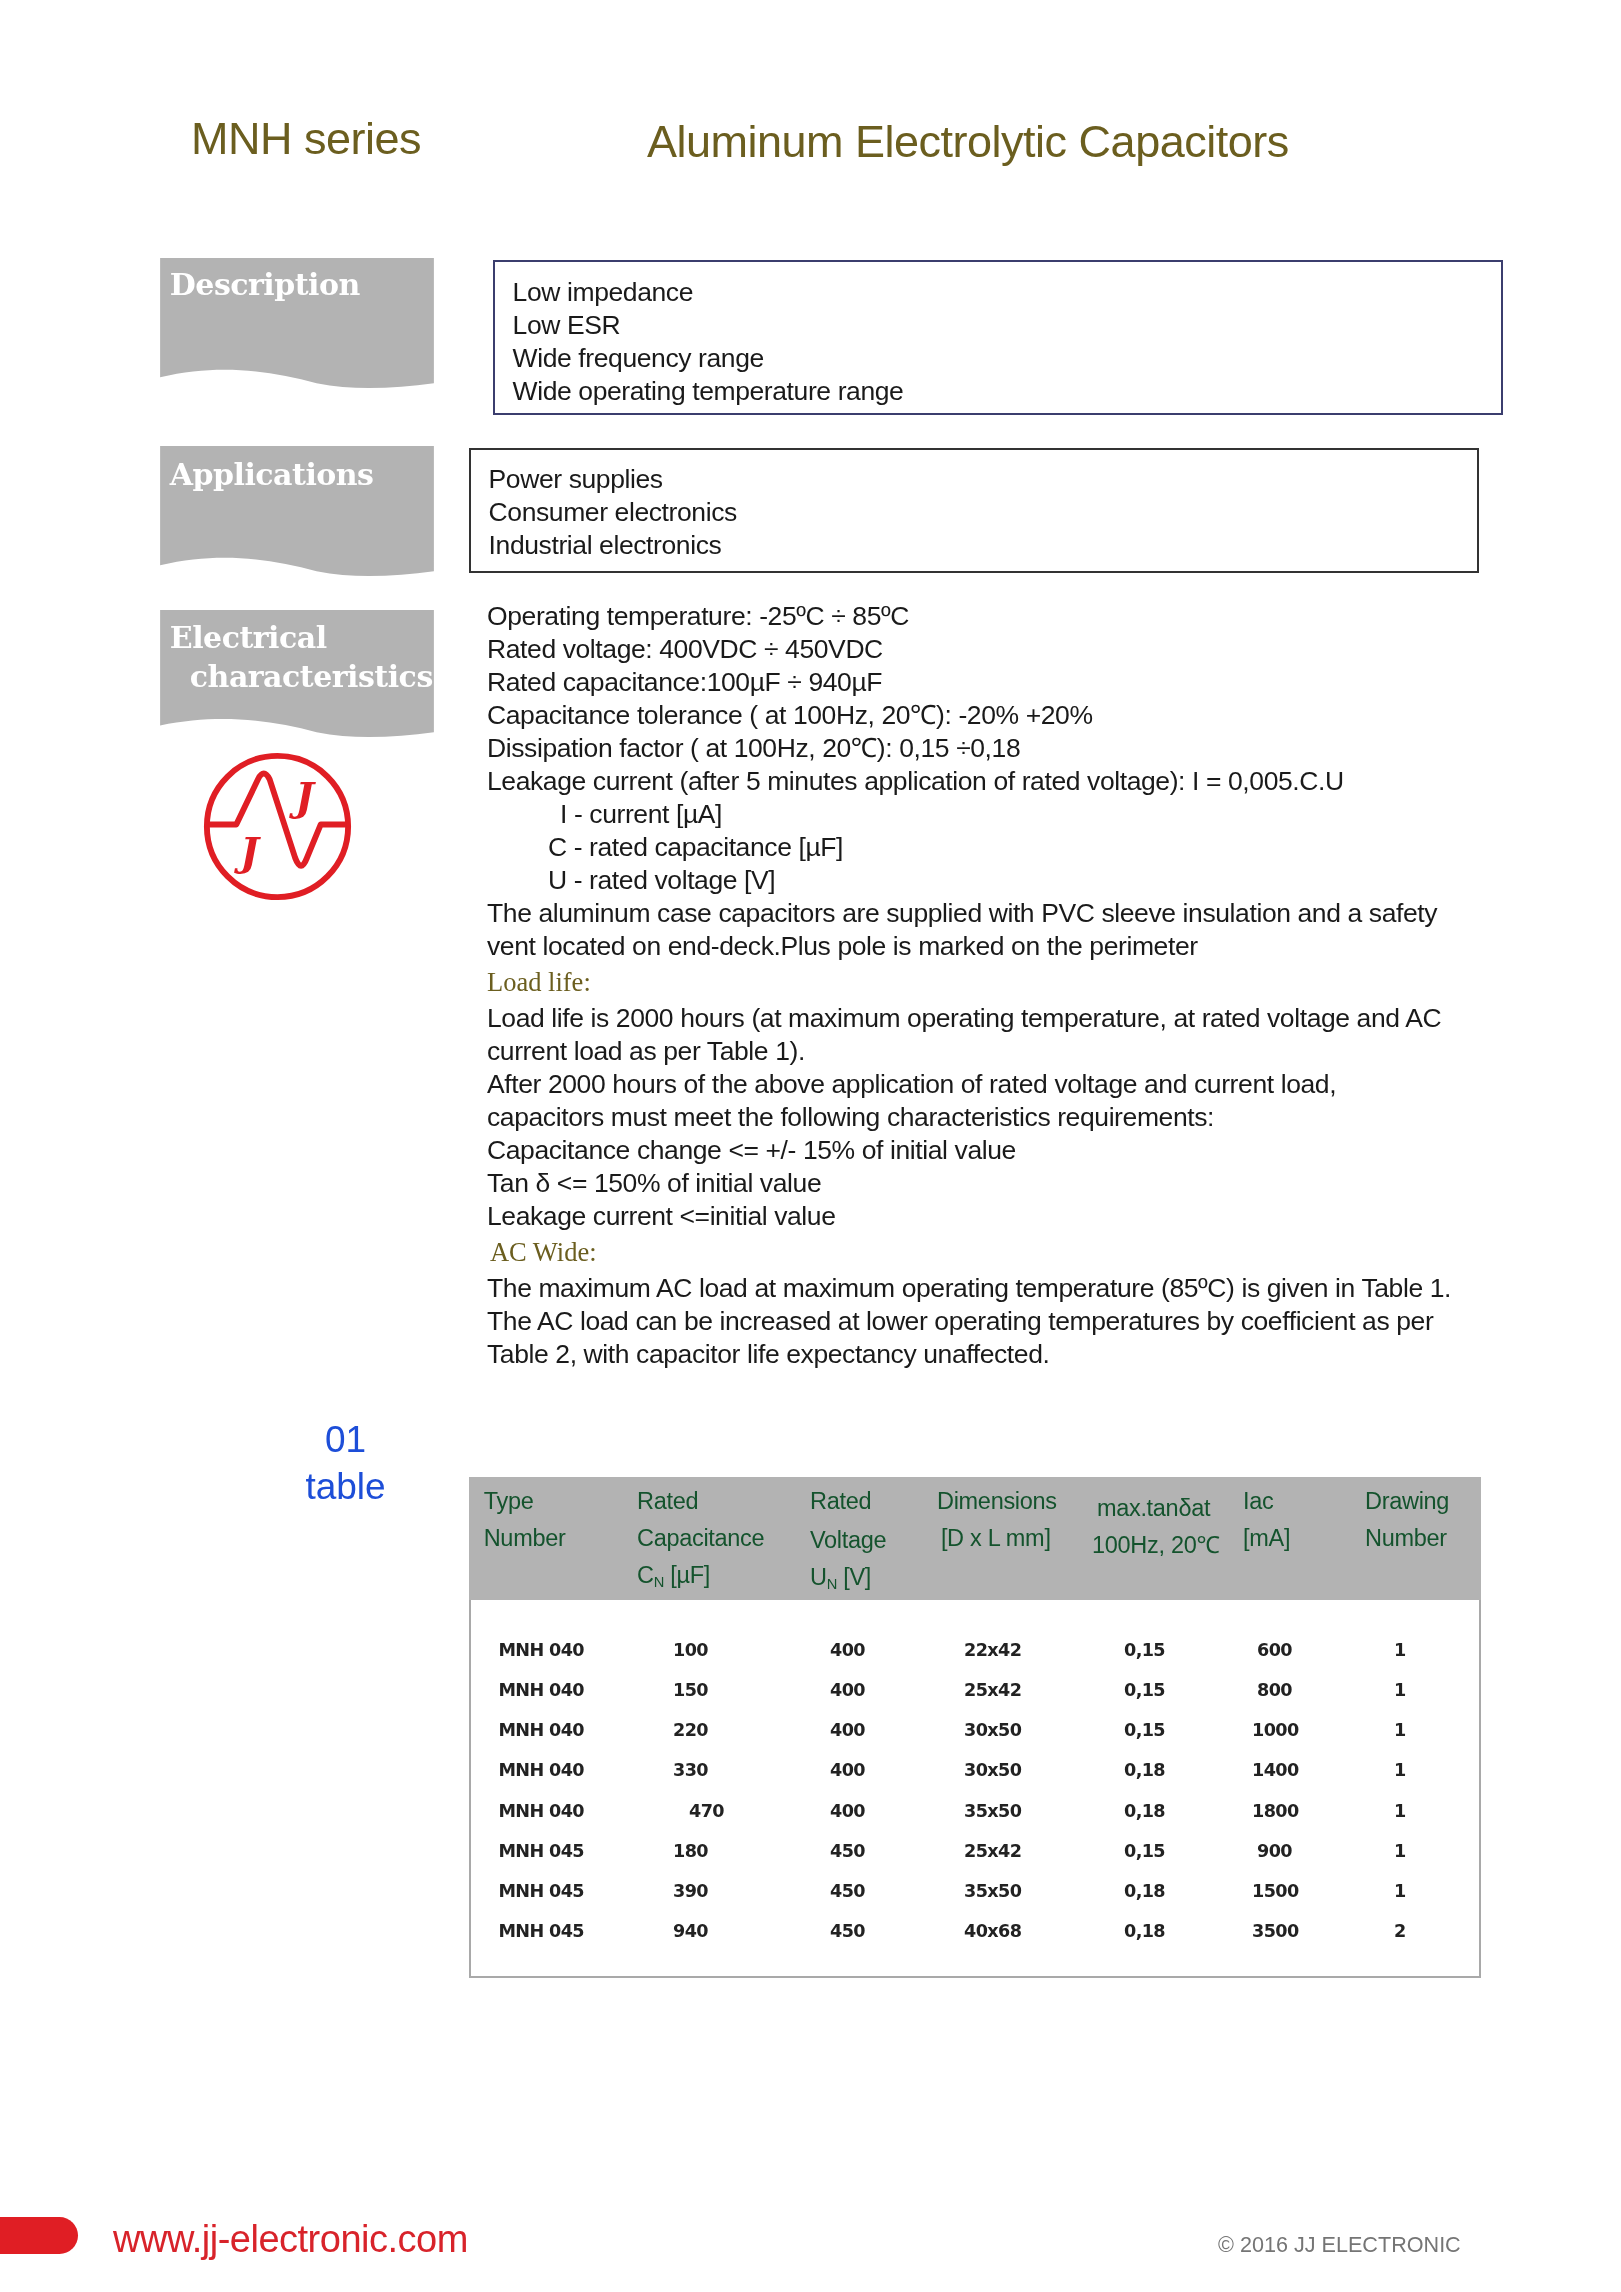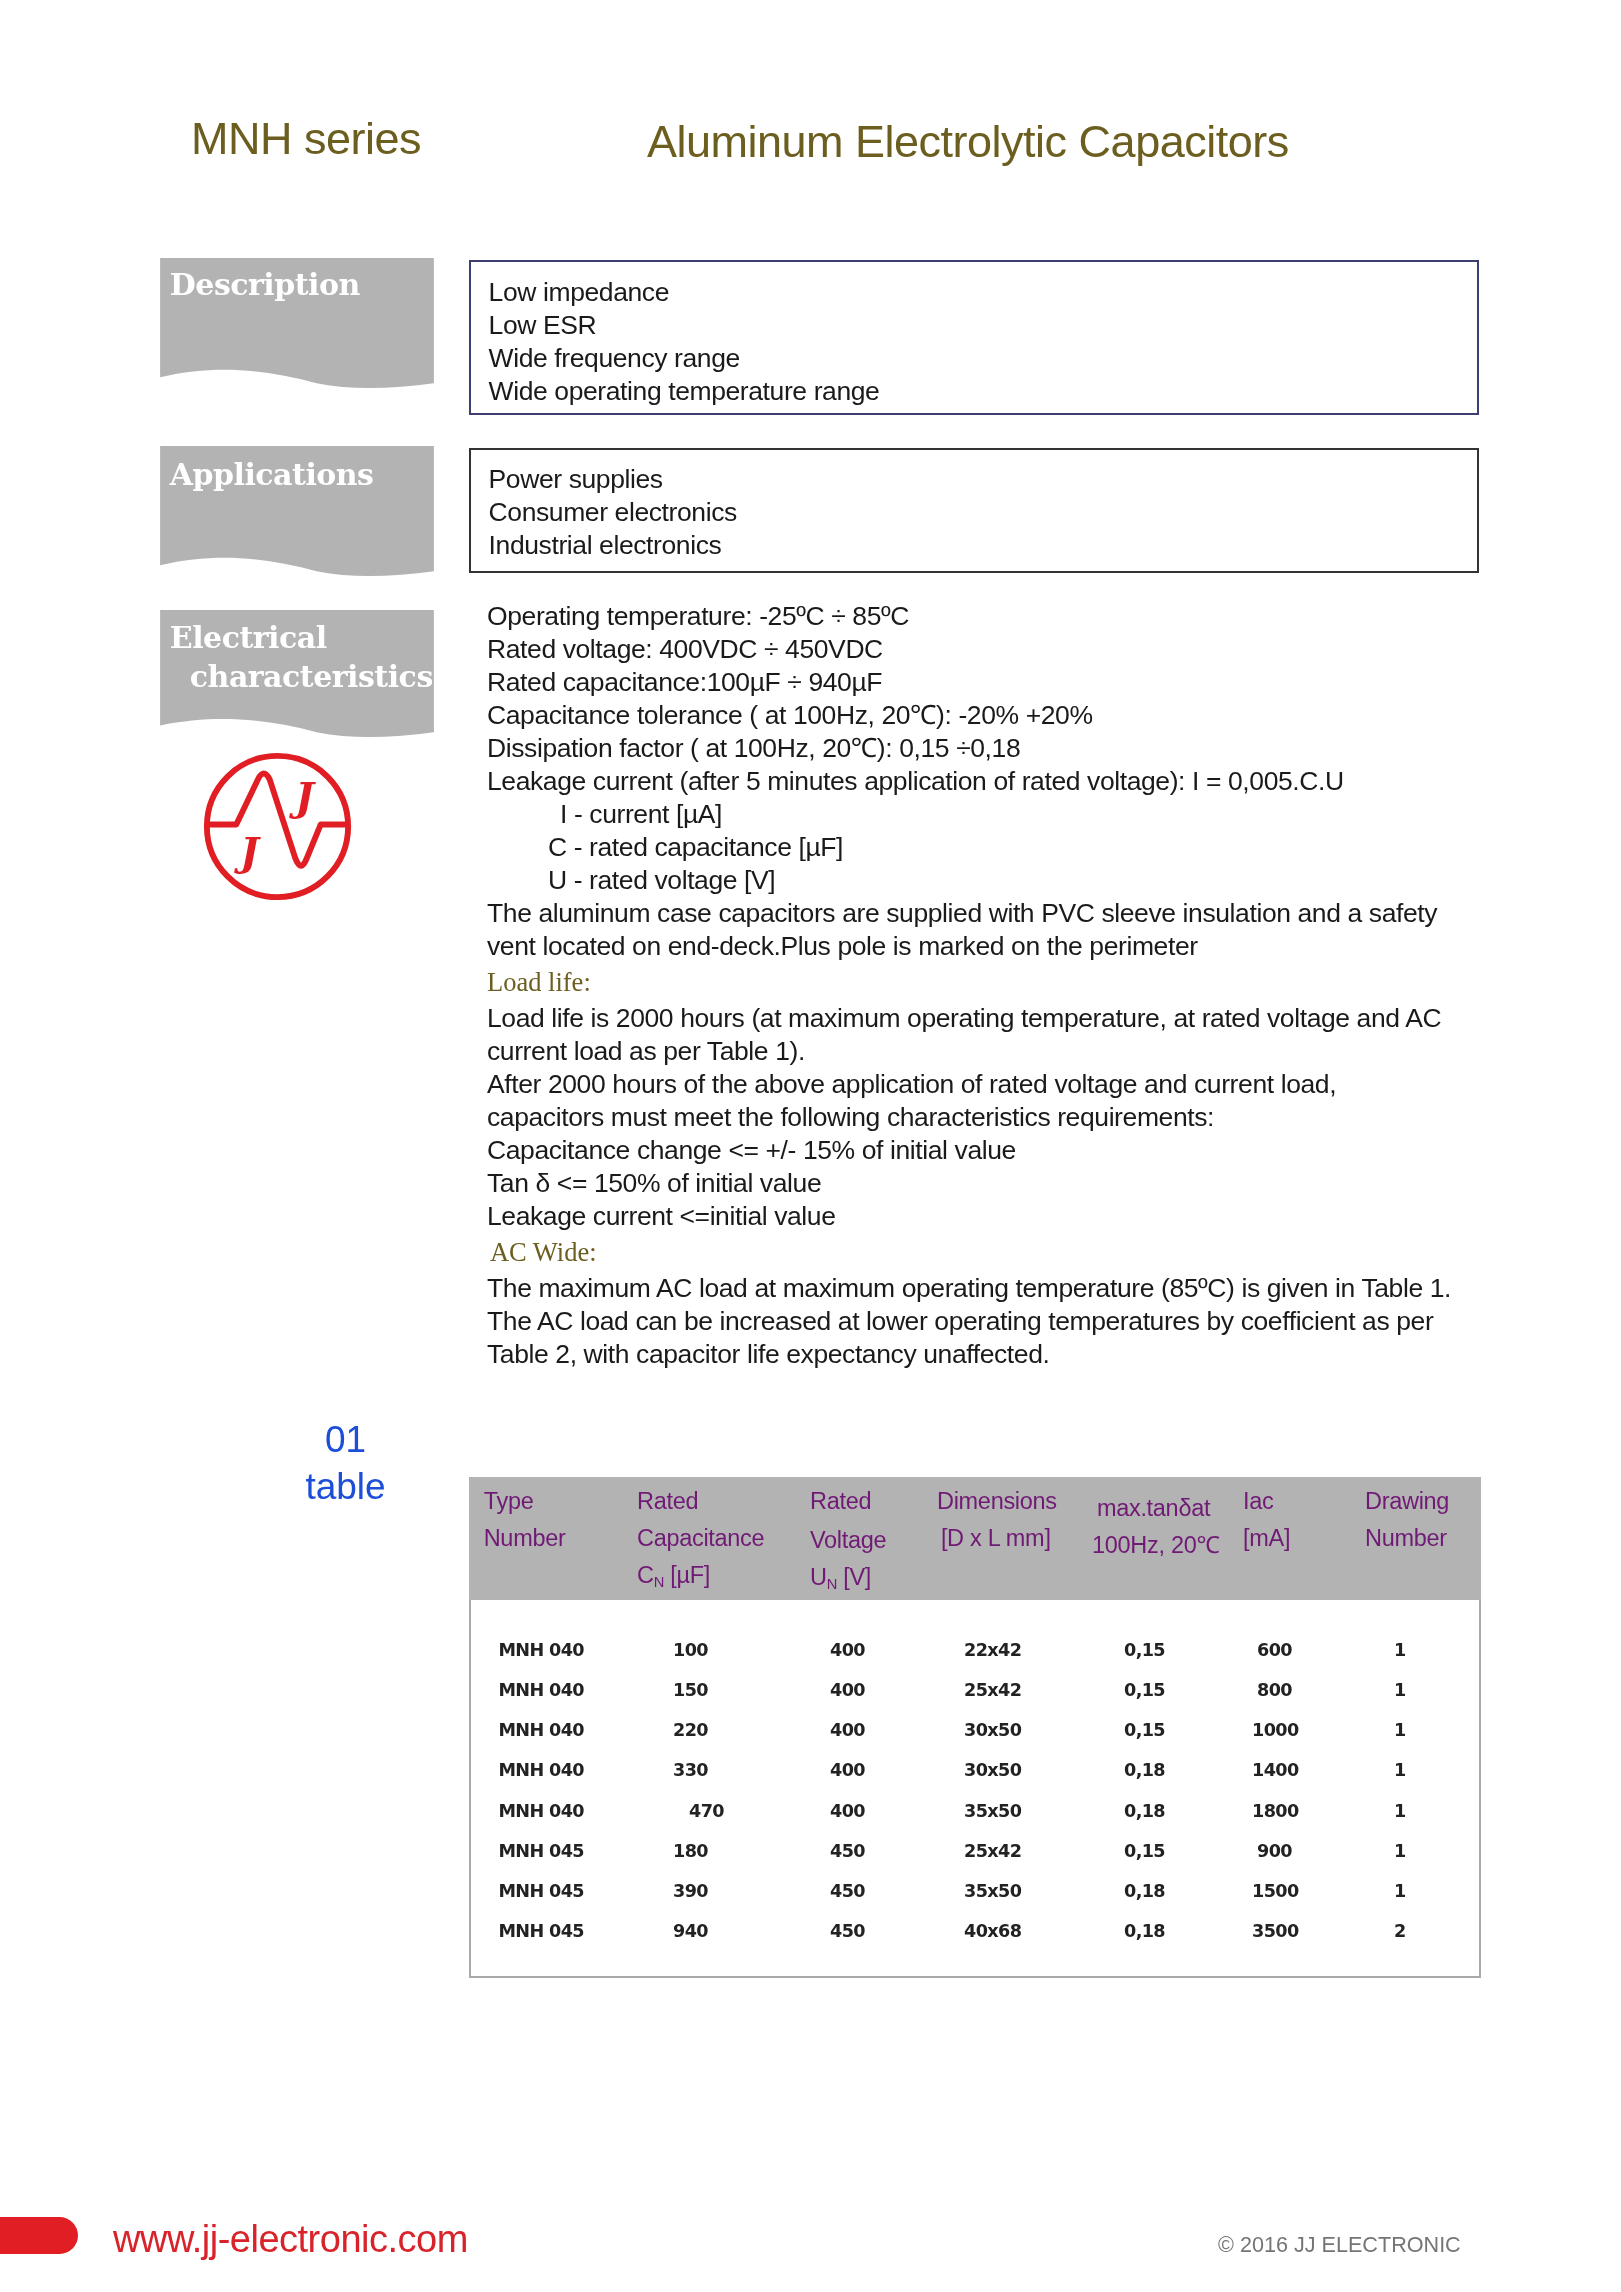--- a/index.html
+++ b/index.html
@@ -14,21 +14,21 @@
   .box { position:absolute; left:469px; width:1010px; border:2px solid #333; box-sizing:border-box; padding:13.7px 0 0 17.6px; }
   .box.blue { border-color:#3b3e6e; }
   .line { font-size:26.5px; line-height:33px; white-space:nowrap; letter-spacing:-0.4px; }
   .text-block { position:absolute; left:487px; top:600px; width:1039px; }
   .subhead { font-family:"Liberation Serif", serif; color:#6b5e1f; font-size:26.5px; line-height:39px; white-space:nowrap; }
   .indent1 { padding-left:73px; }
   .indent2 { padding-left:61px; }
   .tbl-wrap { position:absolute; left:469px; top:1477px; width:1012px; height:501px;
               border:2px solid #a9a9a9; border-top:none; box-sizing:border-box; }
   .tbl-head { position:absolute; left:-2px; top:0; width:1012px; height:123px; background:#b3b3b3; }
-  .th { position:absolute; font-size:23.5px; line-height:37px; color:#701a75; white-space:nowrap; letter-spacing:-0.3px; }
+  .th { position:absolute; font-size:23.5px; line-height:37px; color:#14532d; white-space:nowrap; letter-spacing:-0.3px; }
   .th sub { font-size:14.7px; vertical-align:-3.9px; }
   .row { position:absolute; left:0; width:100%; height:40px; }
   .td { position:absolute; font-family:"DejaVu Sans", sans-serif; font-size:17.6px; font-weight:bold; color:#222;
         line-height:40px; white-space:nowrap; letter-spacing:-0.6px; }
   .table-label { position:absolute; left:272px; top:1416px; width:147px; text-align:center; color:#1d4ed8;
                  font-size:37px; line-height:47px; }
   .footer-bar { position:absolute; left:0; top:2217px; width:78px; height:37px; background:#e01e24;
                 border-radius:0 18.6px 18.6px 0; }
   .footer-url { position:absolute; left:113px; top:2218px; color:#d8232a; font-size:38px; letter-spacing:-0.5px; white-space:nowrap; }
   .footer-copy { position:absolute; left:1218px; top:2232px; color:#757575; font-size:21.6px; white-space:nowrap; }
@@ -38,21 +38,21 @@
 
 <div class="abs title" style="left:191px; top:113px;">MNH series</div>
 <div class="abs title" style="left:647px; top:116px;">Aluminum Electrolytic Capacitors</div>
 
 <div class="tab" style="top:258px; height:132px;">
   <svg width="274" height="132" viewBox="0 0 280 135">
     <path d="M0,0 H280 V128 C240,133 200,136 160,128 C110,115 60,108 0,122 Z" fill="#b3b3b3"></path>
   </svg>
   <div class="tab-label" style="top:3.9px;">Description</div>
 </div>
-<div class="box blue" style="top:260px; height:155px;">
+<div class="box blue" style="top:260px; height:155px;margin-left:24px;">
   <div class="line">Low impedance</div>
   <div class="line">Low ESR</div>
   <div class="line">Wide frequency range</div>
   <div class="line">Wide operating temperature range</div>
 </div>
 
 <div class="tab" style="top:446px; height:132px;">
   <svg width="274" height="132" viewBox="0 0 280 135">
     <path d="M0,0 H280 V128 C240,133 200,136 160,128 C110,115 60,108 0,122 Z" fill="#b3b3b3"></path>
   </svg>

